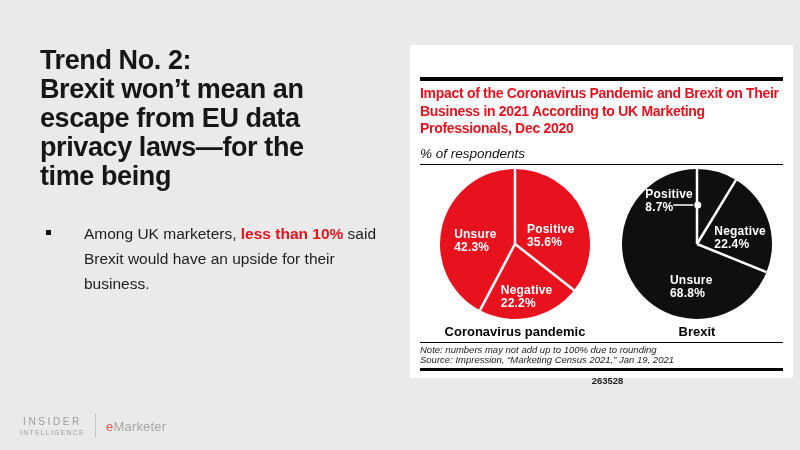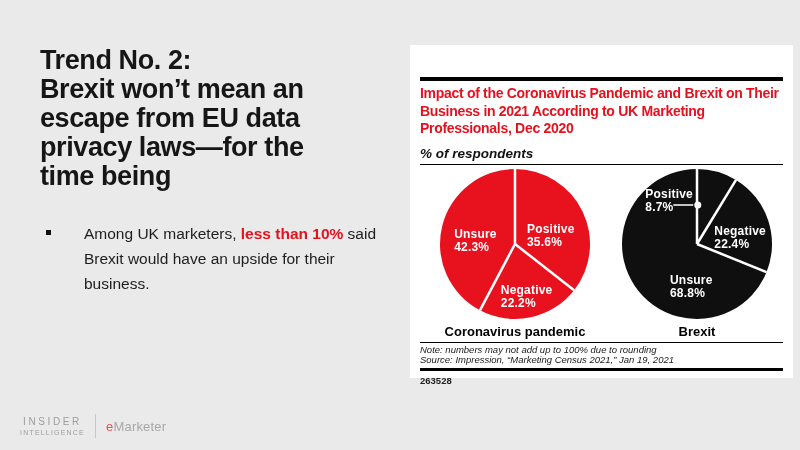--- a/index.html
+++ b/index.html
@@ -36,33 +36,33 @@
   
   .card{
     position:absolute;left:410px;top:45px;width:383px;height:333px;
     background:#fff;box-sizing:border-box;padding:8px 10px;
   }
   .bar-top{height:4px;background:#000;margin-top:24px;}
   .chart-title{
     margin:4px 0 8px;color:var(--red);font-weight:700;
     font-size:14px;line-height:17.5px;letter-spacing:-0.3px;
   }
-  .chart-subtitle{font-style:italic;font-size:13.5px;color:#111;margin-top:6px;font-weight:bold;}
+  .chart-subtitle{font-style:italic;font-size:13.5px;color:#111;margin-top:6px;}
   .rule{height:1px;background:#000;}
   .rule.r1{margin-top:3px;}
   .rule.r2{margin-top:3px;}
   .pies-row{display:flex;gap:28px;padding-left:18px;margin-top:2px;}
   .pies-row figure{margin:0;display:flex;flex-direction:column;align-items:center;}
   .pies-row figcaption{font-size:13px;font-weight:700;color:#000;margin-top:4px;line-height:14px;}
   .notes{margin-top:2px;}
   .note{font-style:italic;font-size:9.5px;line-height:10.5px;color:#1a1a1a;margin:0;}
   .bar-bottom{height:3px;background:#000;margin-top:2px;}
   .card-footer{
-    display:flex;justify-content:space-between;align-items:baseline;
-    margin-top:4px;font-size:9.5px;font-weight:700;color:#222;
+    display:flex;justify-content:center;align-items:baseline;
+    margin-top:4px;font-size:9.5px;font-weight:700;color:#222;margin-left:12px;
   }
   .brand .b1{color:#000;}
   .brand .sep{color:#888;font-weight:400;}
   .brand .b2{color:var(--red);}
   svg text{font-family:"Liberation Sans","DejaVu Sans",sans-serif;}
 </style>
 </head>
 <body>
 
 <div class="slide">

